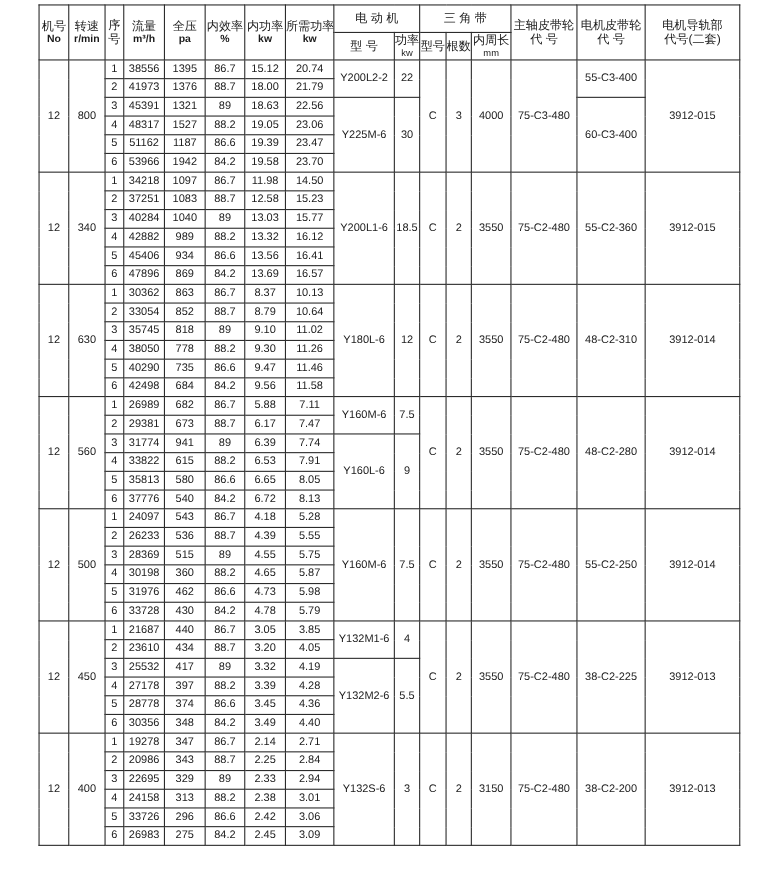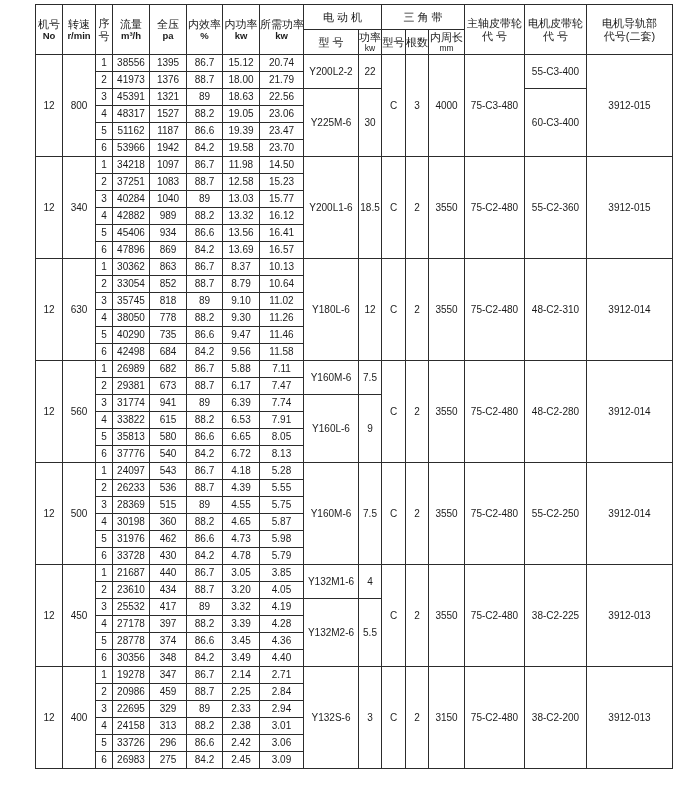--- a/index.html
+++ b/index.html
@@ -470,21 +470,21 @@
           <td rowspan="6">C</td>
           <td rowspan="6">2</td>
           <td rowspan="6">3150</td>
           <td rowspan="6">75-C2-480</td>
           <td rowspan="6">38-C2-200</td>
           <td rowspan="6">3912-013</td>
         </tr>
         <tr>
           <td>2</td>
           <td>20986</td>
-          <td>459</td>
+          <td>343</td>
           <td>88.7</td>
           <td>2.25</td>
           <td>2.84</td>
         </tr>
         <tr>
           <td>3</td>
           <td>22695</td>
           <td>329</td>
           <td>89</td>
           <td>2.33</td>

